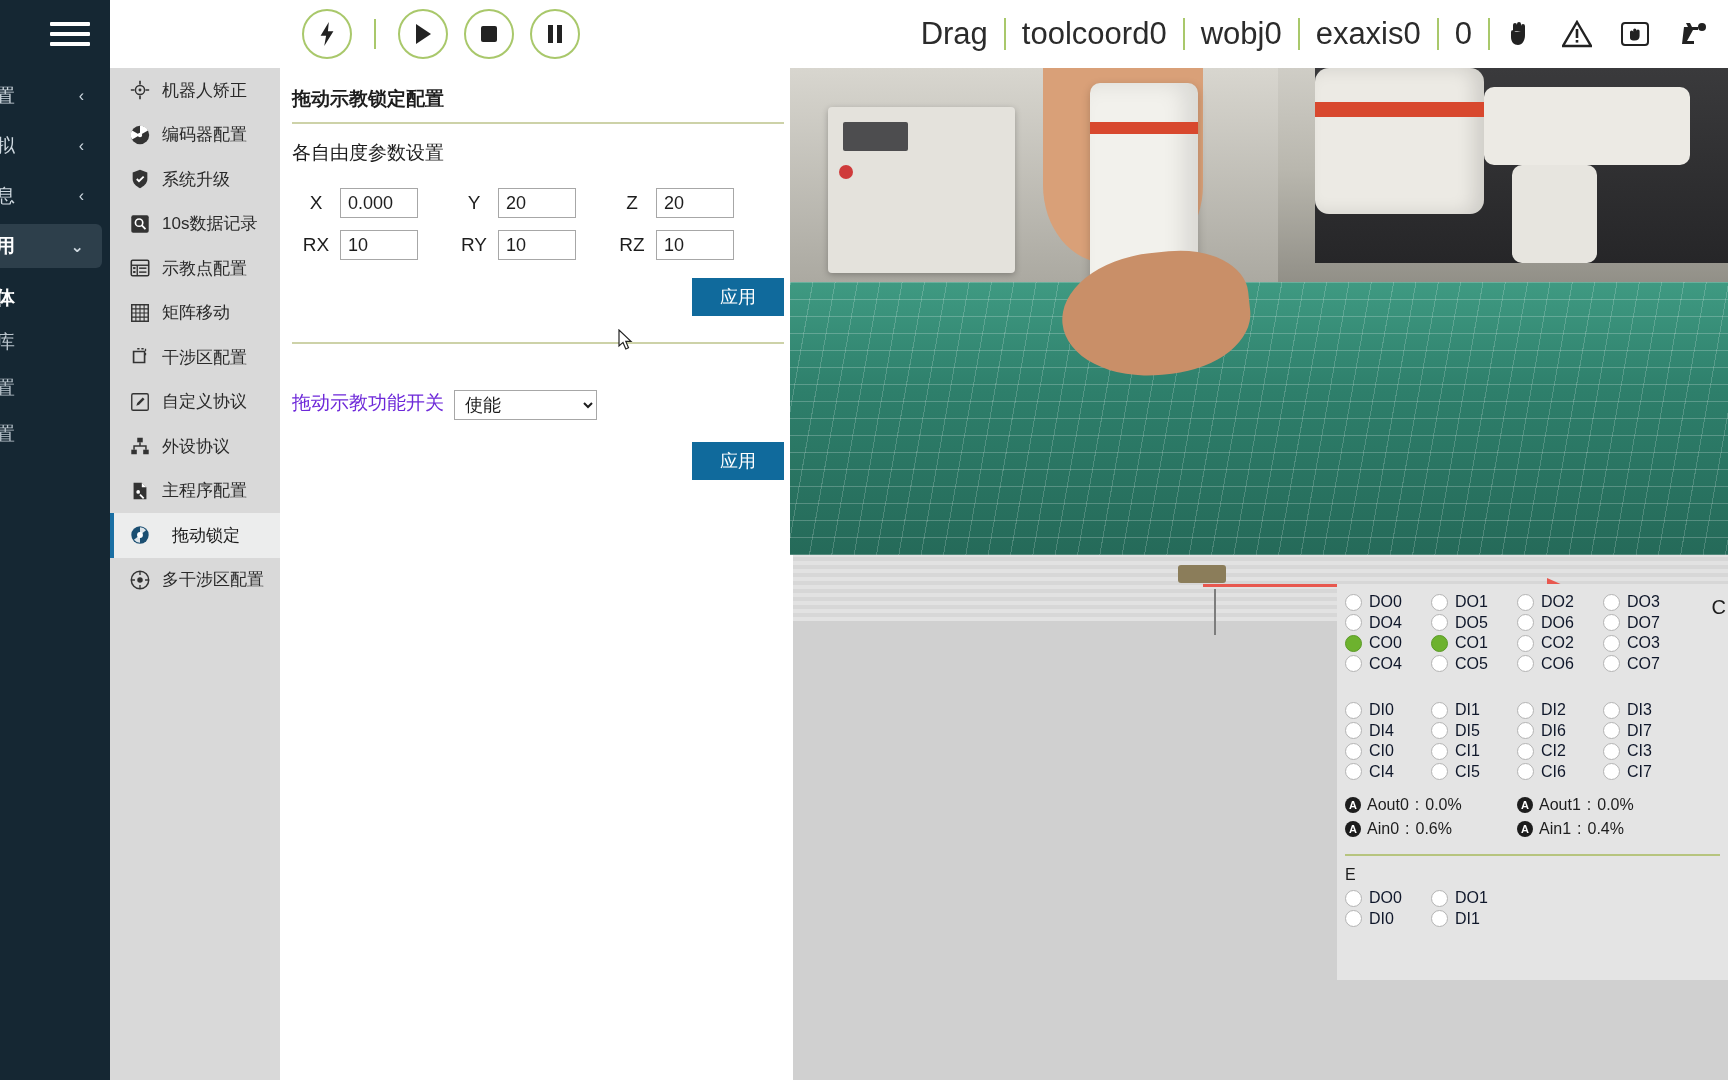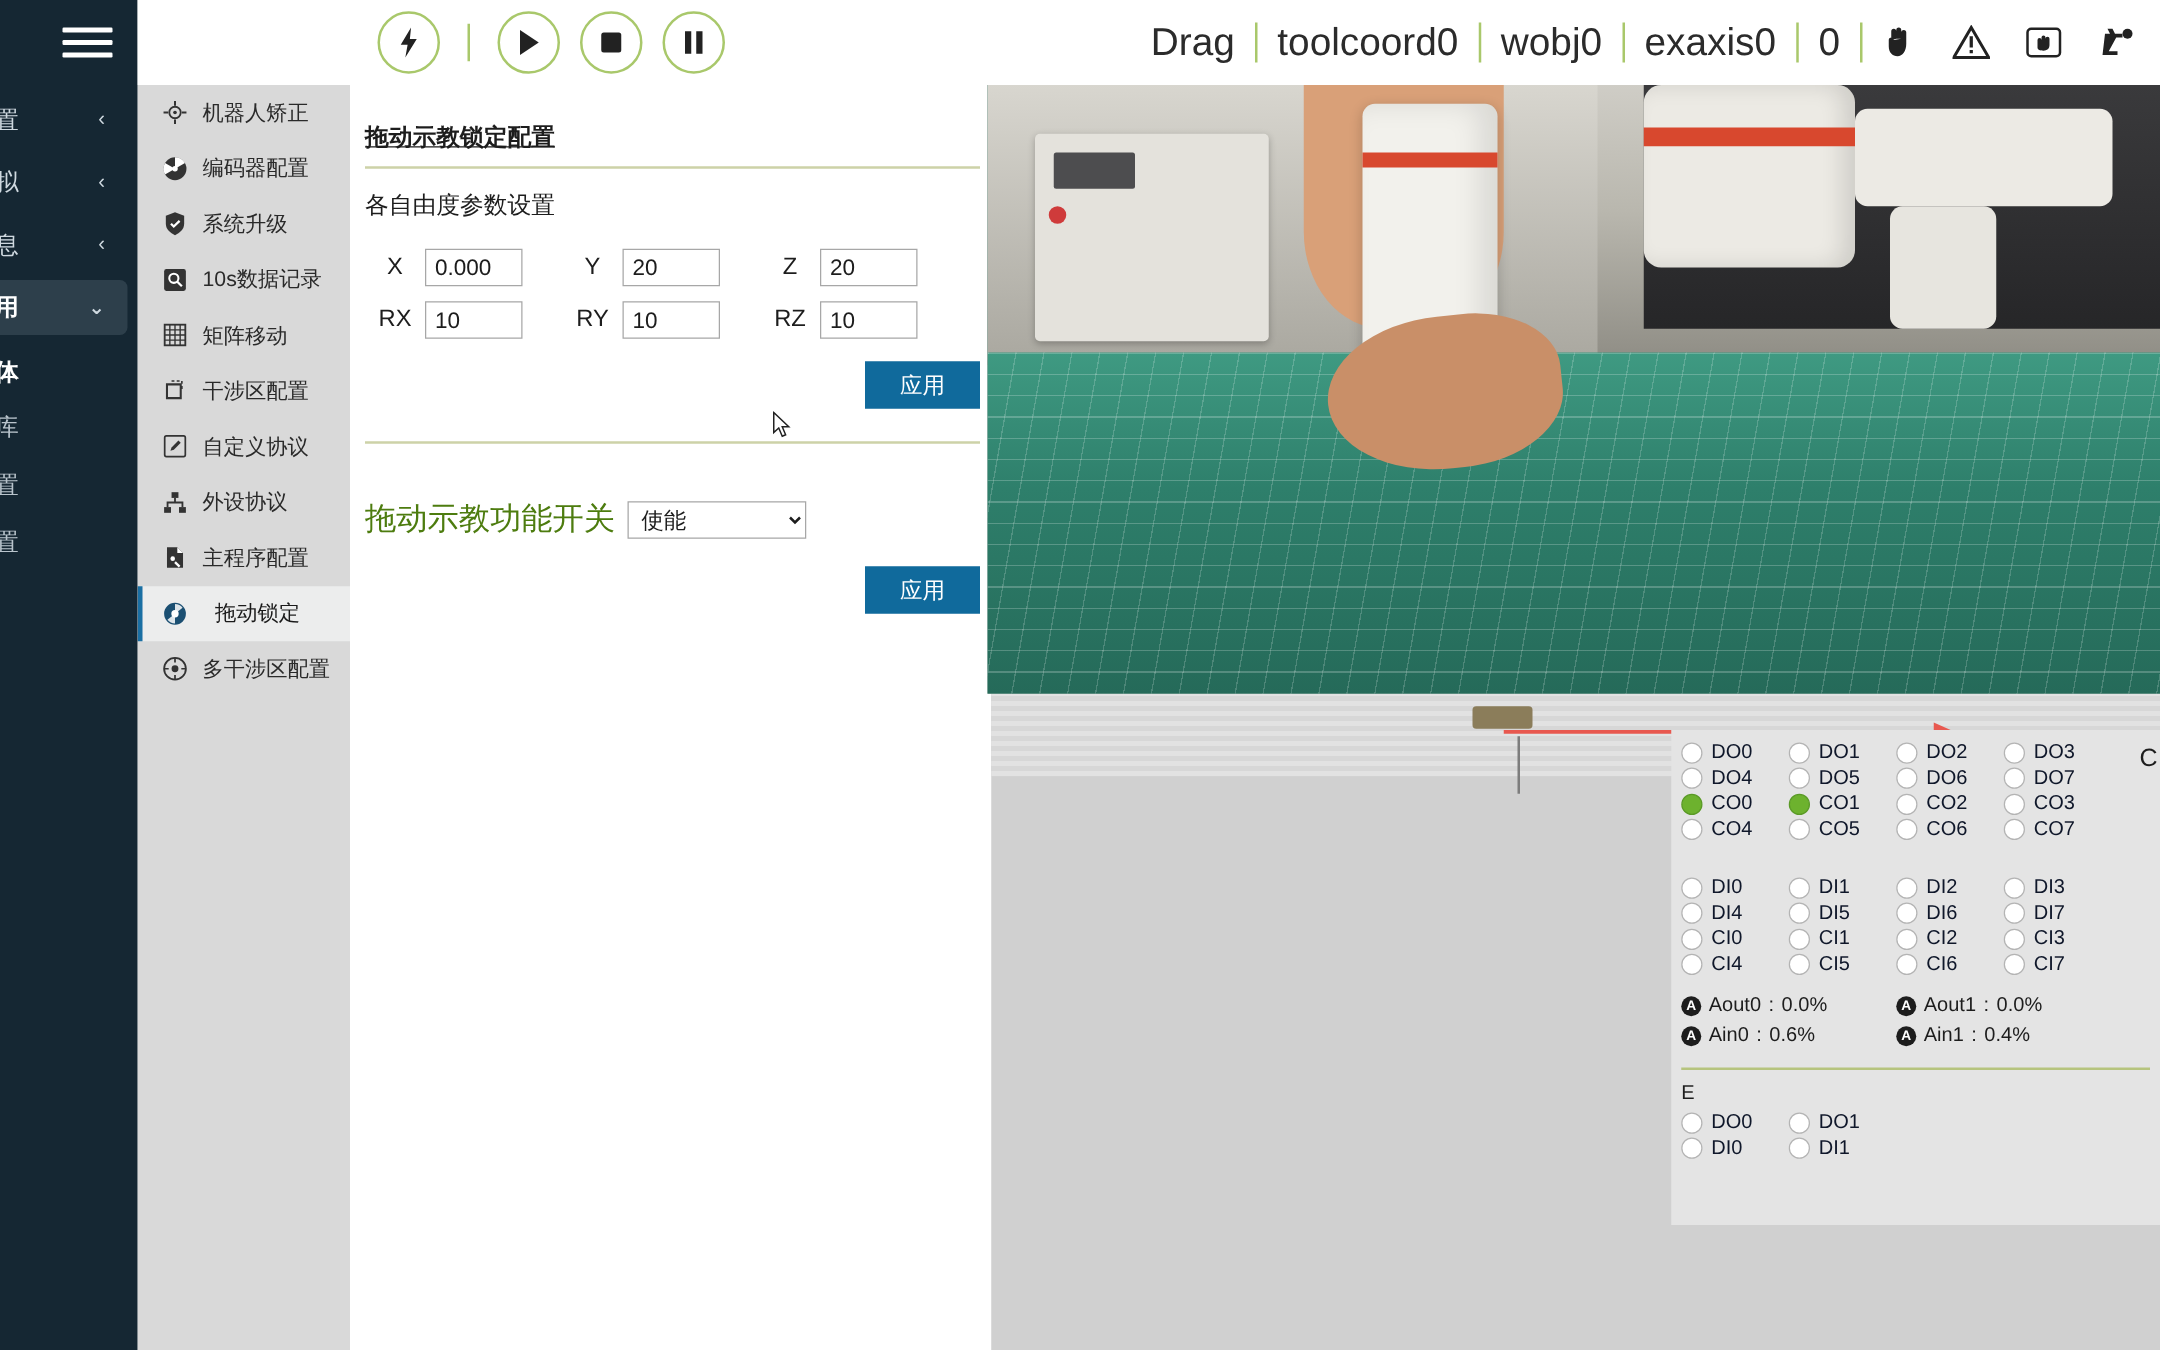--- a/index.html
+++ b/index.html
@@ -66,39 +66,39 @@
   .topright{margin-left:auto;display:flex;align-items:center;padding-right:6px;}
   .tr-text{font-size:31px;color:#2b2b2b;padding:0 16px;white-space:nowrap;}
   .tr-sep{width:2px;height:32px;background:#a9c86b;}
   .tr-icon{width:46px;height:40px;display:flex;align-items:center;justify-content:center;margin:0 6px;cursor:pointer;}
 
   
   .main{
     position:absolute;left:280px;top:68px;width:1448px;height:1012px;background:#ffffff;z-index:2;
   }
   .content-pad{padding:18px 0 0 12px;width:500px;}
-  .panel-title{font-size:19px;font-weight:bold;color:#1d1d1d;margin:11px 0 10px 0;text-decoration:underline;}
+  .panel-title{font-size:19px;font-weight:bold;color:#1d1d1d;margin:0 0 10px 0;}
   .hr-olive{height:2px;background:#cdd2a8;width:492px;margin:4px 0 16px 0;}
   .sub-label{font-size:19px;color:#1d1d1d;margin-bottom:22px;}
   .field-row{display:flex;align-items:center;margin-bottom:12px;}
   .fl{font-size:19px;color:#1d1d1d;width:48px;text-align:center;}
   .fi{
     width:78px;height:30px;border:1px solid #a7a7a7;background:#fff;
     font-size:18px;color:#1d1d1d;padding:0 7px;font-family:"Liberation Sans",sans-serif;
     box-sizing:border-box;margin-right:32px;
   }
   .fi.last{margin-right:0;}
   .apply-row{display:flex;justify-content:flex-end;width:492px;margin-top:18px;align-items:center;}
   .apply-btn{
     width:92px;height:38px;background:#106a9c;color:#ffffff;border:none;
     font-size:18px;cursor:pointer;font-family:"Liberation Sans",sans-serif;
   }
   .hr-olive2{height:2px;background:#cdd2a8;width:492px;margin:26px 0 14px 0;}
   .switch-row{display:flex;align-items:center;gap:10px;}
-  .switch-row .sl{font-size:25px;color:#4d7c0f;margin-top:28px;}
+  .switch-row .sl{font-size:19px;color:#6d28d9;margin-top:28px;}
   .sel-box{
     width:143px;height:30px;border:1px solid #a7a7a7;background:#fff;
     font-size:18px;color:#1d1d1d;padding:0 6px;font-family:"Liberation Sans",sans-serif;
     box-sizing:border-box;
     margin-top:32px;
   }
   .cursor-arrow{position:absolute;left:338px;top:261px;width:16px;height:22px;}
 
   
   .video{
@@ -241,20 +241,34 @@
       <span class="gi">
         <svg width="22" height="22" viewBox="0 0 24 24">
             <rect x="2.5" y="2.5" width="19" height="19" rx="2" fill="#333"></rect>
             <circle cx="11" cy="10.5" r="4" fill="none" stroke="#fff" stroke-width="1.8"></circle>
             <path d="M14 13.5l4 4" stroke="#fff" stroke-width="2"></path>
           </svg>
       </span>
       <span class="gs-label">10s数据记录</span>
     </div>
 
+    <div class="gs-item">
+      <span class="gi">
+        <svg width="22" height="22" viewBox="0 0 24 24">
+            <rect x="2.5" y="3.5" width="19" height="17" rx="1.5" fill="none" stroke="#333" stroke-width="1.7"></rect>
+            <path d="M2.5 9h19" stroke="#333" stroke-width="1.5"></path>
+            <path d="M9 9v11.5" stroke="#333" stroke-width="1.5"></path>
+            <rect x="4.5" y="11" width="2.6" height="2.2" fill="#333"></rect>
+            <rect x="4.5" y="15.3" width="2.6" height="2.2" fill="#333"></rect>
+            <rect x="11" y="11.4" width="8" height="1.6" fill="#333"></rect>
+            <rect x="11" y="15.7" width="8" height="1.6" fill="#333"></rect>
+          </svg>
+      </span>
+      <span class="gs-label">示教点配置</span>
+    </div>
 
     <div class="gs-item">
       <span class="gi">
         <svg width="22" height="22" viewBox="0 0 24 24">
             <rect x="3" y="3" width="18" height="18" fill="none" stroke="#333" stroke-width="1.6"></rect>
             <path d="M7.5 3v18M12 3v18M16.5 3v18M3 7.5h18M3 12h18M3 16.5h18" stroke="#333" stroke-width="1.2"></path>
           </svg>
       </span>
       <span class="gs-label">矩阵移动</span>
     </div>

